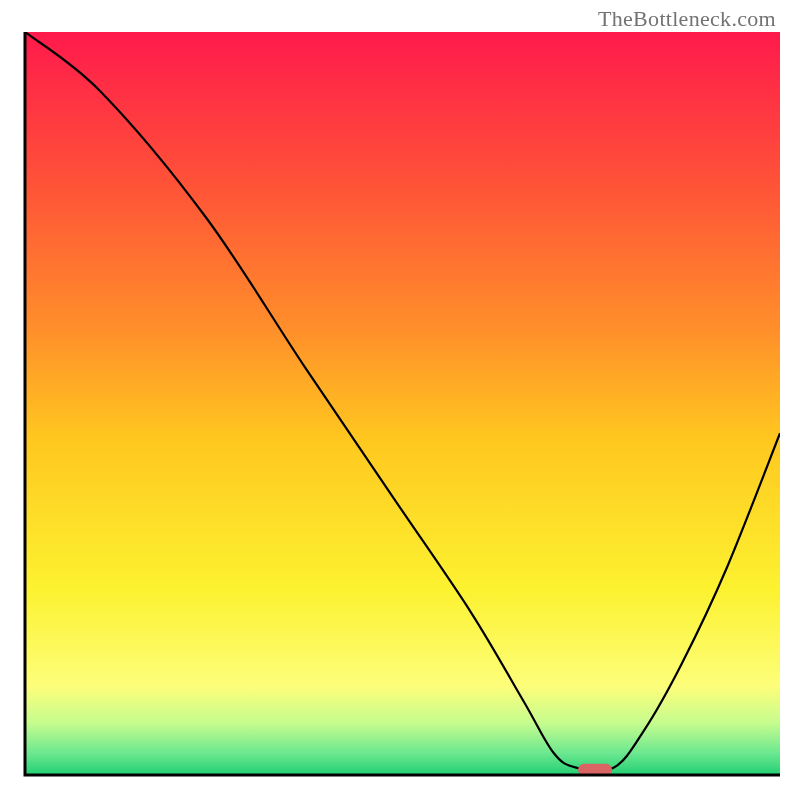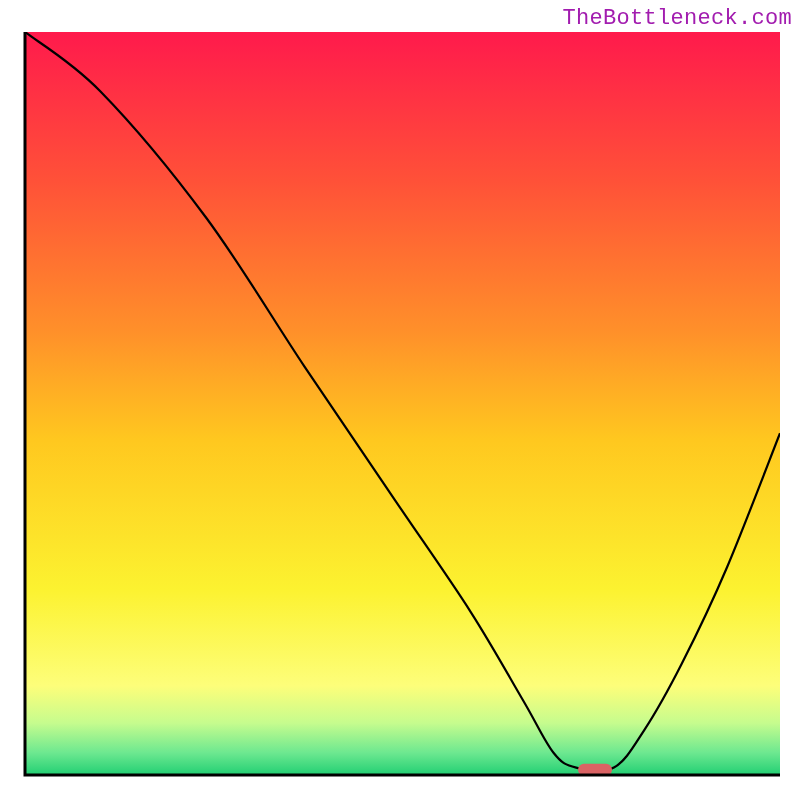--- a/index.html
+++ b/index.html
@@ -10,25 +10,25 @@
   }
   .chart-container {
     position: relative;
     width: 800px;
     height: 800px;
     background: #fff;
   }
   .watermark {
     position: absolute;
     top: 6px;
-    right: 8px;
-    font-family: Liberation Mono, monospace;
+    right: 24px;
+    font-family: Liberation Serif, serif;
     font-size: 22px;
     font-weight: 500;
-    color: #a21caf;
+    color: #737373;
     letter-spacing: 0.3px;
     z-index: 10;
   }
   .plot-area {
     position: absolute;
     left: 20px;
     top: 32px;
     width: 760px;
     height: 748px;
   }

